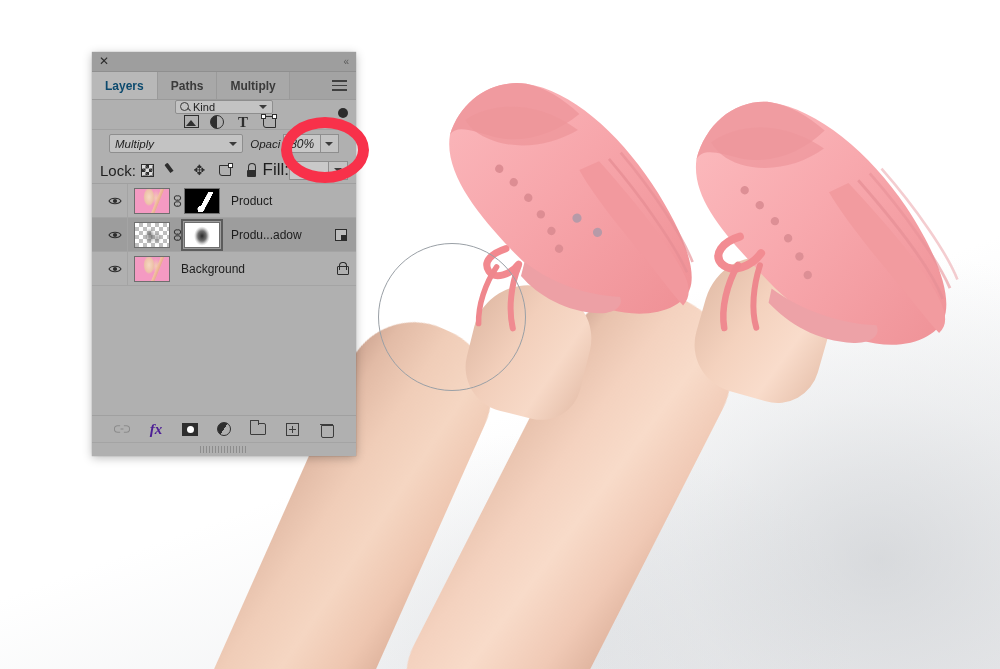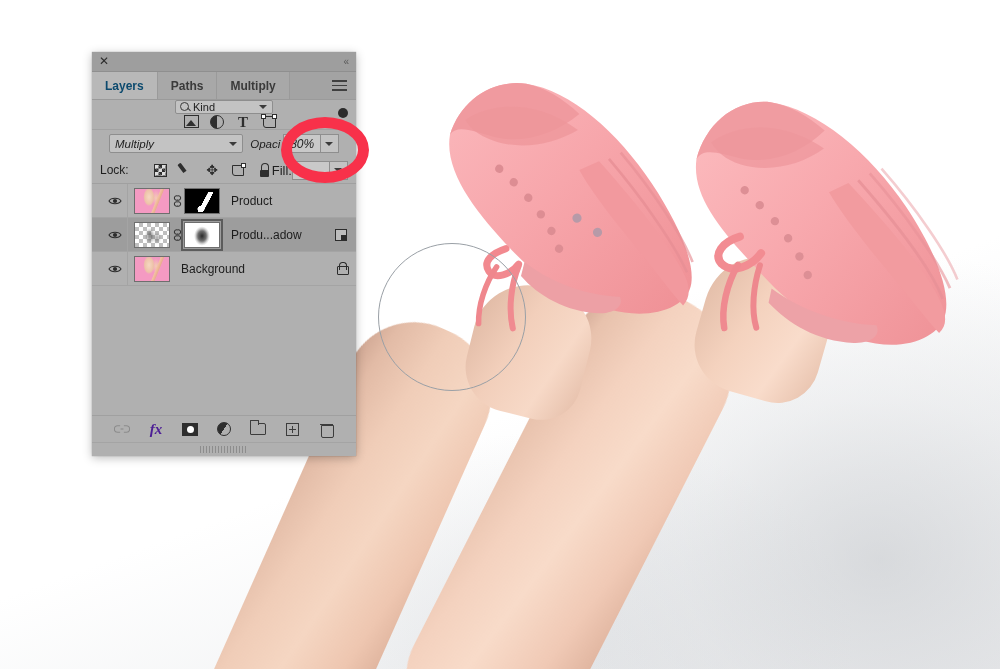--- a/index.html
+++ b/index.html
@@ -222,21 +222,21 @@
     position: relative;
   }
 
   
   #lockrow {
     height: 27px; background: #b0b0b0;
     display: flex; align-items: center;
     padding: 0 8px;
     border-bottom: 1px solid #a0a0a0;
   }
-  #lock-label { font-size: 12px; margin-right: 24px; }
+  #lock-label { font-size: 15px; margin-right: 4px; }
   .lock-icons { display:flex; align-items:center; gap: 11px; }
   .lock-icons .ic { width: 15px; height: 15px; display:flex; align-items:center; justify-content:center; }
   #lk-trans {
     width: 13px; height: 13px;
     background:
       linear-gradient(45deg,#2e2e2e 25%,transparent 25%,transparent 75%,#2e2e2e 75%) 0 0/7px 7px,
       linear-gradient(45deg,#2e2e2e 25%,transparent 25%,transparent 75%,#2e2e2e 75%) 3.5px 3.5px/7px 7px,
       #ddd;
     border: 1.3px solid #2e2e2e;
   }
@@ -251,21 +251,21 @@
   #lk-artb::after { content:''; position:absolute; right:-3px; top:-3px; width:3px;height:3px;background:#fff;border:1px solid #2e2e2e;}
   #lk-all { width: 11px; height: 14px; position:relative; }
   #lk-all::before {
     content:''; position:absolute; left:1px; bottom:0; width:9px; height:7px;
     background:#2e2e2e; border-radius:1px;
   }
   #lk-all::after {
     content:''; position:absolute; left:2.5px; top:0; width:6px; height:7px;
     border:1.6px solid #2e2e2e; border-bottom:none; border-radius:4px 4px 0 0;
   }
-  #fill-label { margin-left: auto; font-size: 13px; margin-right: 0; }
+  #fill-label { margin-left: auto; font-size: 17px; margin-right: 0; }
   #fill-field {
     width: 40px; height: 19px;
     background: #c9c9c9; border: 1px solid #8e8e8e;
     display:flex; align-items:center; justify-content:center; font-size: 11.5px;
   }
   #fill-stepper {
     width: 19px; height: 19px; background: #c3c3c3;
     border: 1px solid #8e8e8e; border-left: none; position:relative;
   }
 

